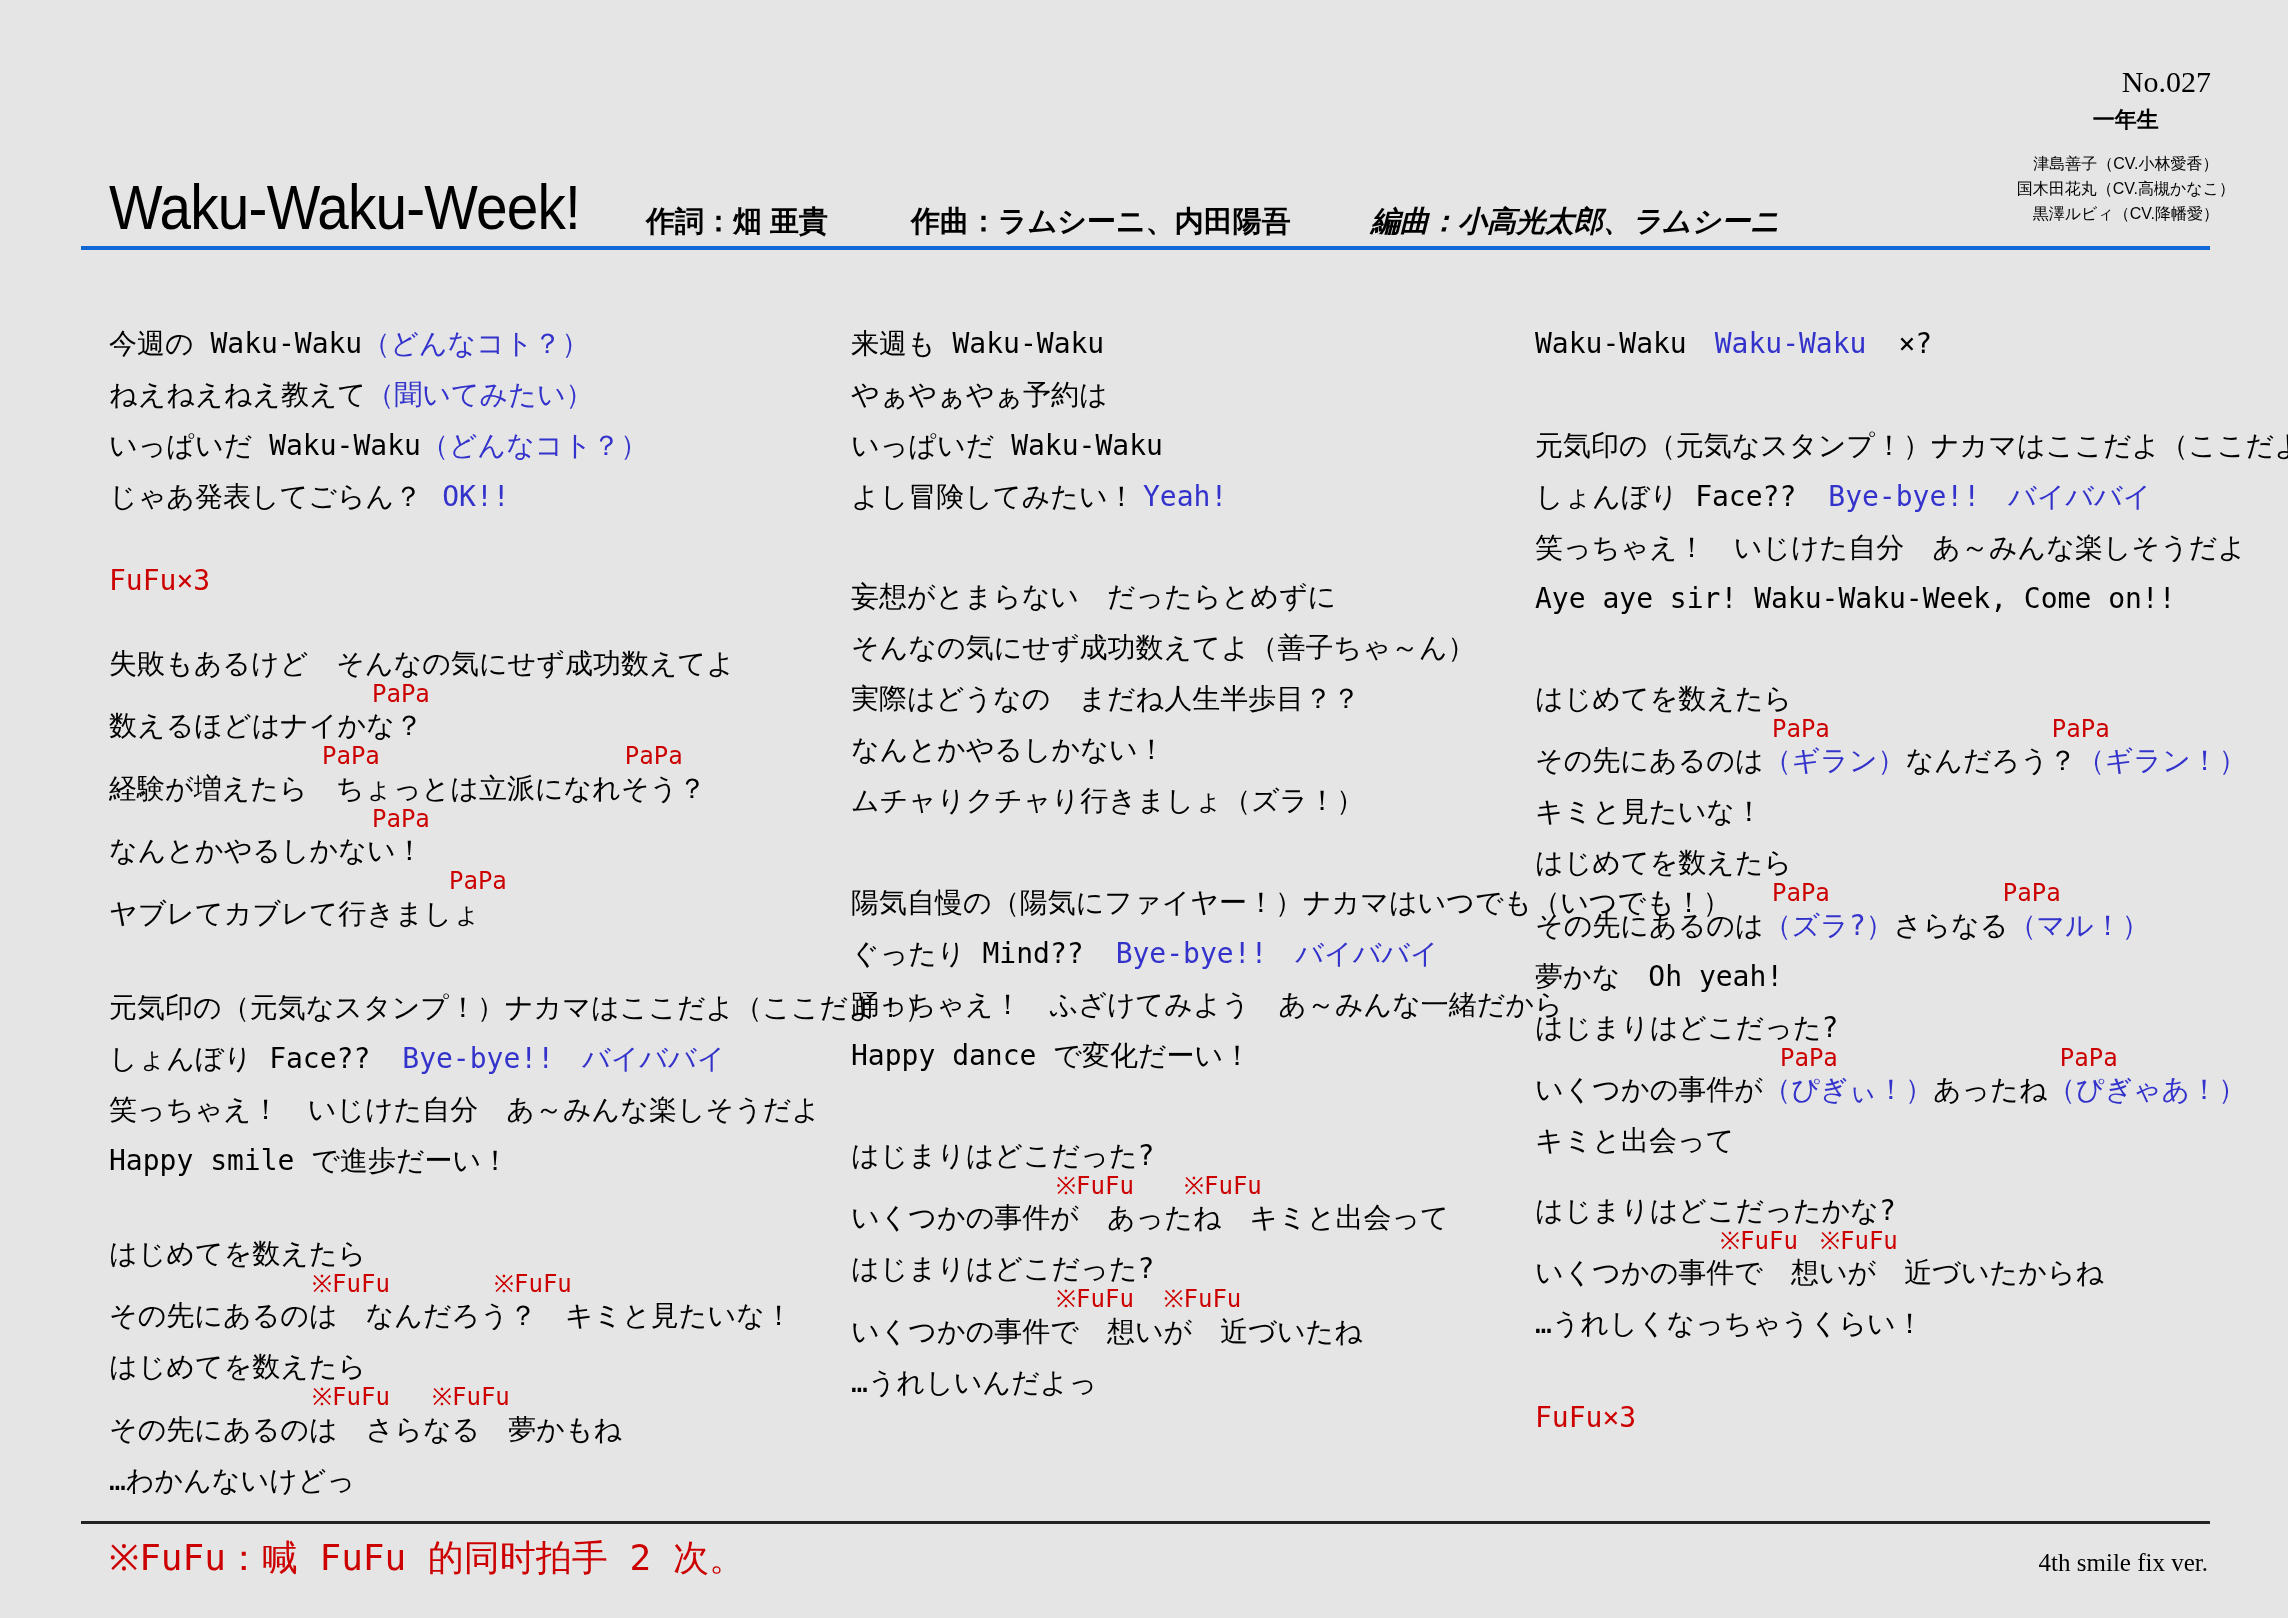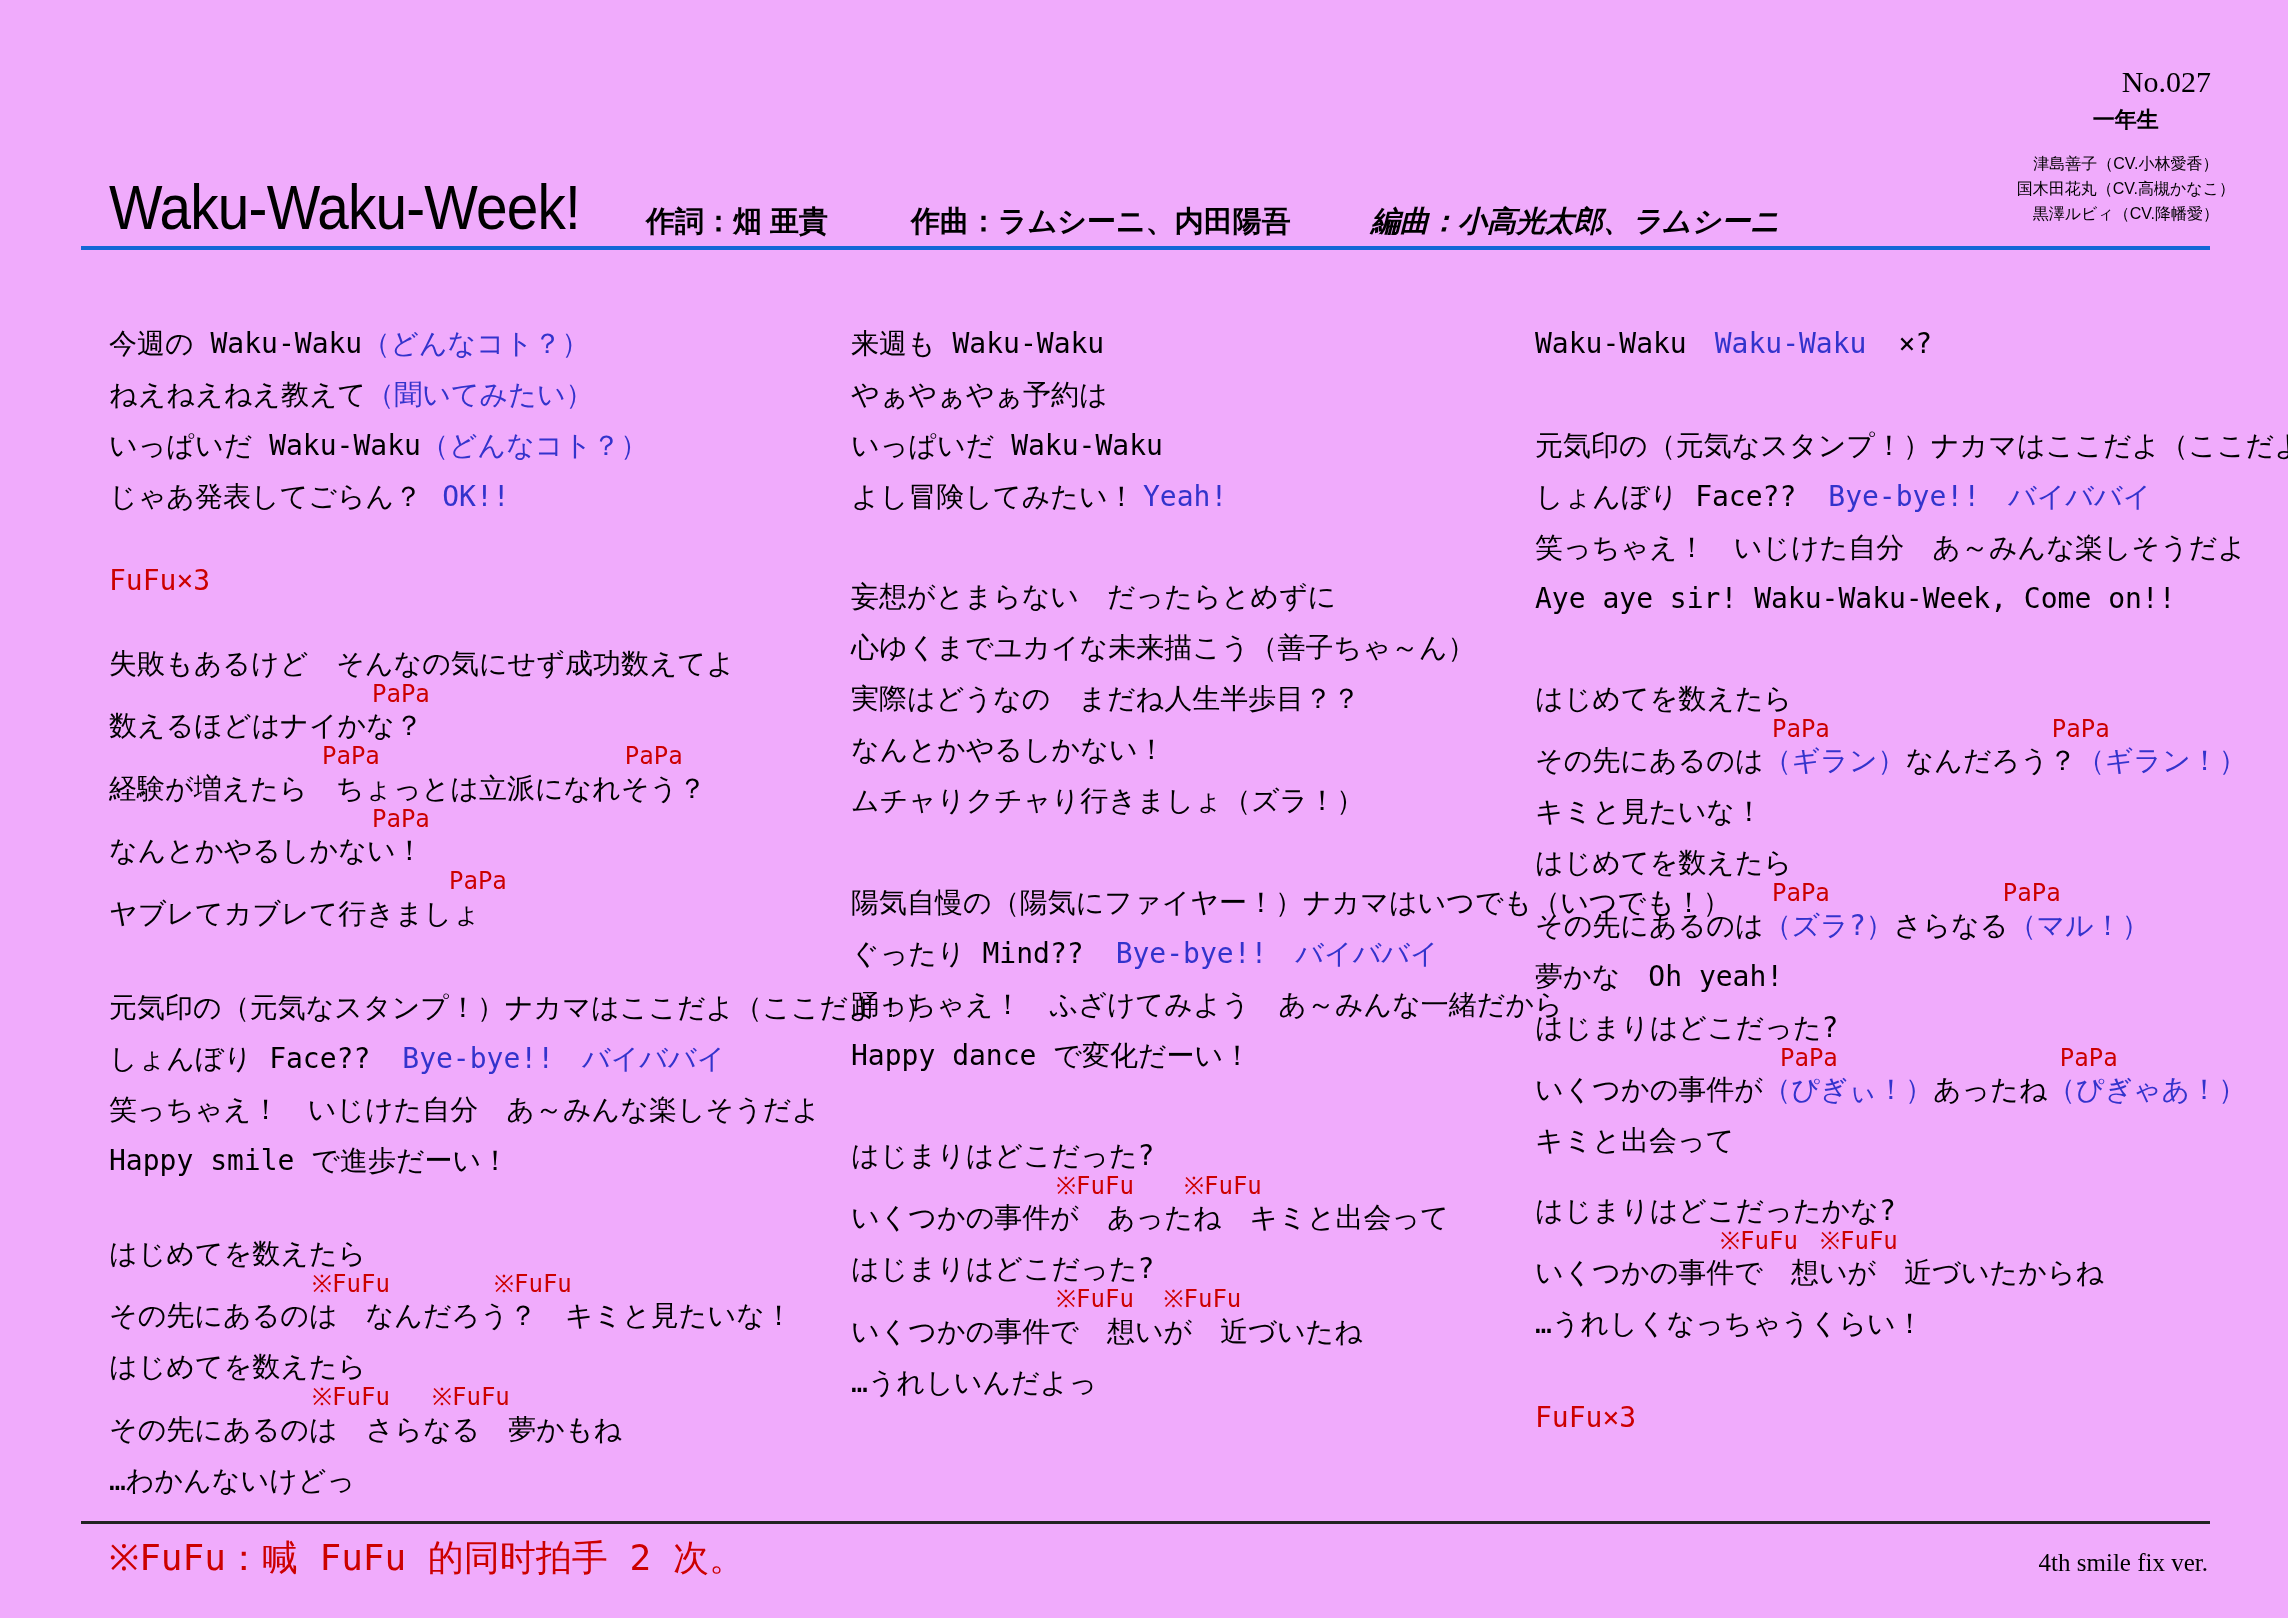--- a/index.html
+++ b/index.html
@@ -7,21 +7,21 @@
     --red:#cc0000;
     --rule-blue:#1467d6;
     --lyr-font:"DejaVu Sans Mono","Liberation Mono",monospace;
     --serif-font:"Liberation Serif","DejaVu Serif",serif;
     --sans-font:"Liberation Sans","DejaVu Sans",sans-serif;
   }
   html,body{margin:0;padding:0;background:#ffffff;}
   #page{
     position:relative;
     width:2289px;height:1619px;
-    background:#f0abfc;
+    background:#e5e5e5;
     overflow:hidden;
     font-family:var(--lyr-font);
     color:#000;
   }
   
   #sheet-number{
     position:absolute;top:65px;right:78px;
     font-family:var(--serif-font);font-size:30px;line-height:33px;
     white-space:nowrap;
   }
@@ -134,21 +134,21 @@
       <div class="line lyric"><span class="seg">その先にあるのは　さらなる　夢かもね</span></div>
       <div class="line lyric"><span class="seg">…わかんないけどっ</span></div>
     </div>
   <div class="lyr-col" id="col-1">
       <div class="line lyric"><span class="seg">来週も Waku-Waku</span></div>
       <div class="line lyric"><span class="seg">やぁやぁやぁ予約は</span></div>
       <div class="line lyric"><span class="seg">いっぱいだ Waku-Waku</span></div>
       <div class="line lyric"><span class="seg">よし冒険してみたい！</span><span class="seg seg-blue" style="margin-left: 7.4px;">Yeah!</span></div>
       <div class="line gap" style="height: 49px;"></div>
       <div class="line lyric"><span class="seg">妄想がとまらない　だったらとめずに</span></div>
-      <div class="line lyric"><span class="seg">心ゆくまでユカイな未来描こう（善子ちゃ～ん）</span></div>
+      <div class="line lyric"><span class="seg">そんなの気にせず成功数えてよ（善子ちゃ～ん）</span></div>
       <div class="line lyric"><span class="seg">実際はどうなの　まだね人生半歩目？？</span></div>
       <div class="line lyric"><span class="seg">なんとかやるしかない！</span></div>
       <div class="line lyric"><span class="seg">ムチャりクチャり行きましょ（ズラ！）</span></div>
       <div class="line gap" style="height: 51px;"></div>
       <div class="line lyric"><span class="seg">陽気自慢の（陽気にファイヤー！）ナカマはいつでも（いつでも！）</span></div>
       <div class="line lyric"><span class="seg">ぐったり Mind??</span><span class="seg seg-blue" style="margin-left: 32px;">Bye-bye!!</span><span class="seg seg-blue" style="margin-left: 28px;">バイババイ</span></div>
       <div class="line lyric"><span class="seg">踊っちゃえ！　ふざけてみよう　あ～みんな一緒だから</span></div>
       <div class="line lyric"><span class="seg">Happy dance で変化だーい！</span></div>
       <div class="line gap" style="height: 49px;"></div>
       <div class="line lyric"><span class="seg">はじまりはどこだった?</span></div>

